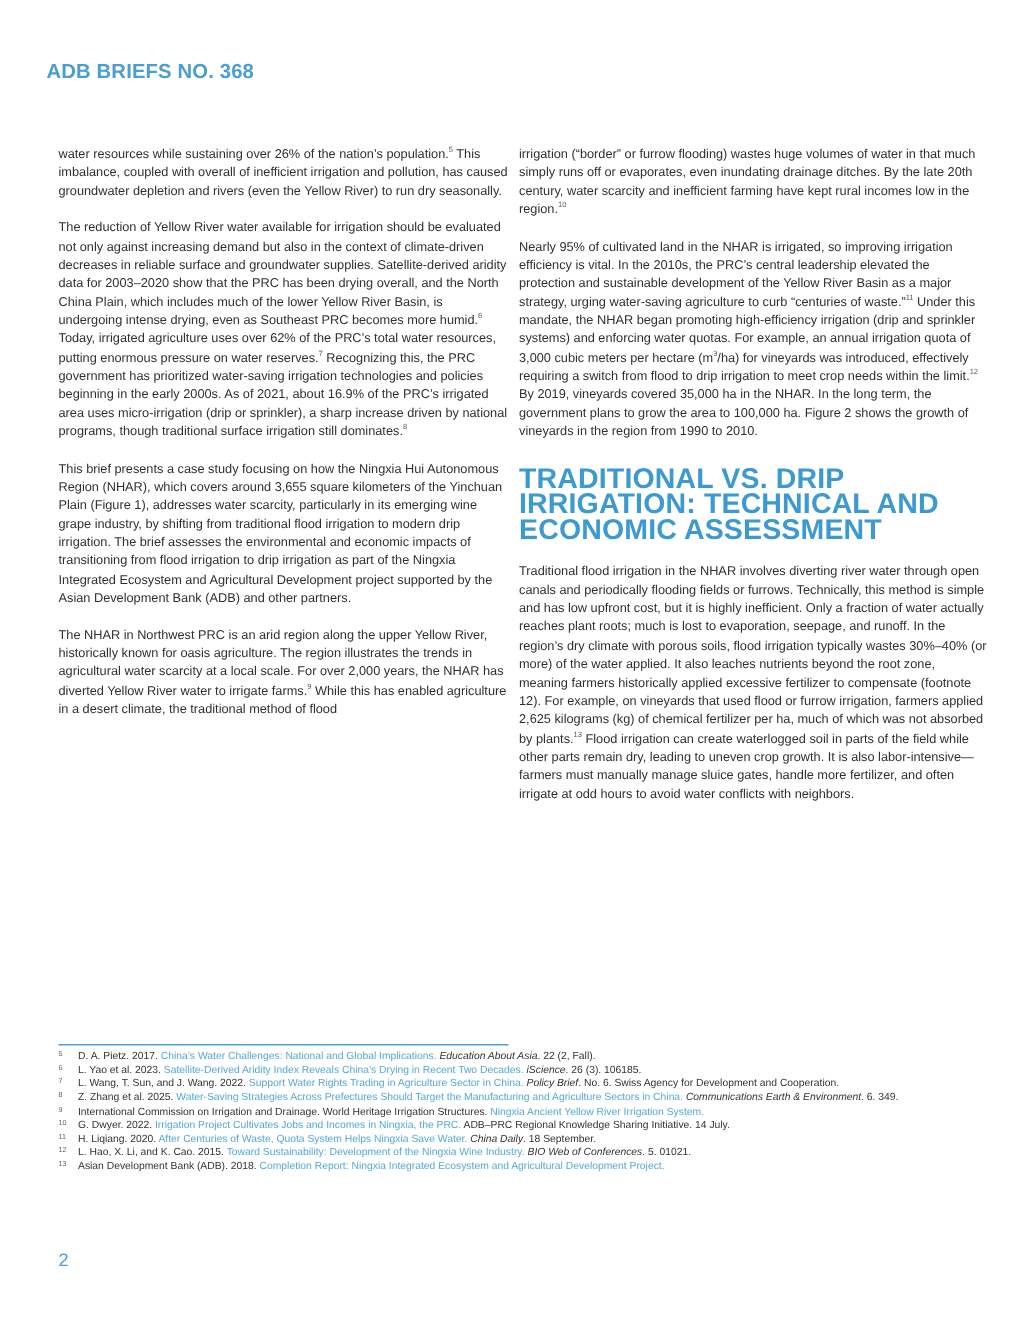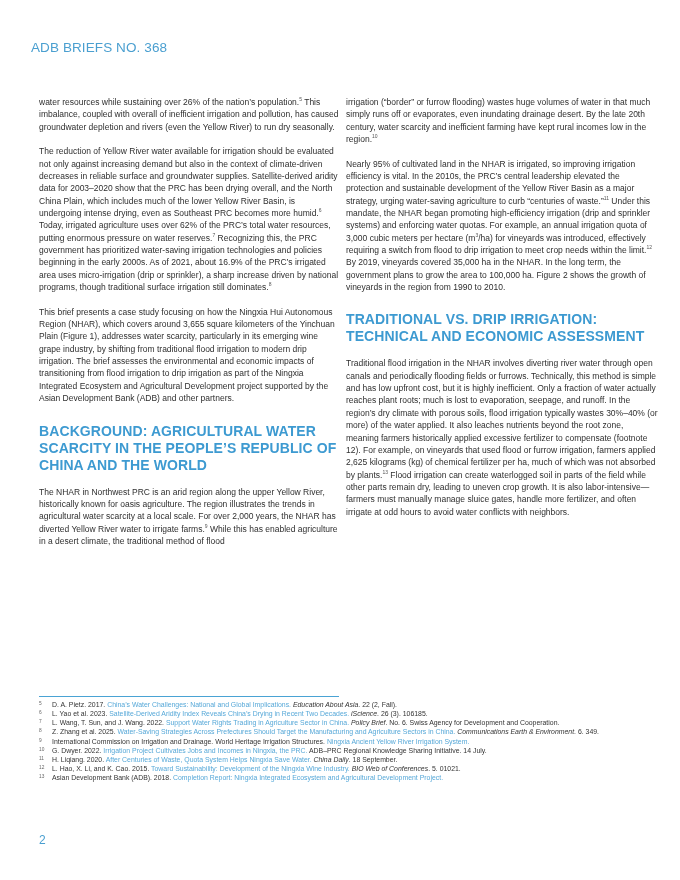--- a/index.html
+++ b/index.html
@@ -1,26 +1,26 @@
 <!DOCTYPE html>
 <html><head>
 <meta charset="utf-8">
 <style>
   html, body { margin: 0; padding: 0; background: #ffffff; }
   body { width: 680px; height: 880px; position: relative; overflow: hidden;
          font-family: "Liberation Sans", sans-serif; color: #2b2b2b; }
   .header { position: absolute; left: 31px; top: 40px; font-size: 13.5px;
-            color: #4a9fd0; letter-spacing: 0.1px; font-weight: normal; }
+            color: #4a9fd0; letter-spacing: 0.1px; font-weight: bold; }
   .col { position: absolute; top: 96px; width: 300px; font-size: 8.5px;
          line-height: 12.35px; color: #2f2f2f; }
   .col.left { left: 39px; }
   .col.right { left: 346px; width: 312px; }
   .col p { margin: 0 0 12.3px 0; }
   sup { font-size: 5px; line-height: 0; vertical-align: super; color: #555; }
-  .heading { color: #3d9ad1; font-weight: bold; font-size: 14px;
+  .heading { color: #3d9ad1; font-weight: bold; font-size: 19px;
              line-height: 17px; margin: 18px 0 12px 0; letter-spacing: 0.1px;
              text-transform: uppercase; }
   .fn-rule { position: absolute; left: 39px; top: 696px; width: 300px;
              height: 1px; background: #4aa3d4; }
   .footnotes { position: absolute; left: 39px; top: 700px; width: 620px;
                font-size: 6.9px; line-height: 9.15px; color: #333; }
   .fn { position: relative; padding-left: 13px; }
   .fn .num { position: absolute; left: 0; top: -1px; font-size: 4.8px; color: #666; }
   .fn .link { color: #56a8d8; }
   .fn i { font-style: italic; }
@@ -29,26 +29,25 @@
 </style>
 </head>
 <body>
 
 <div class="header">ADB BRIEFS NO. 368</div>
 
 <div class="col left">
   <p><span>water resources while sustaining over 26% of the nation’s population.</span><sup>5</sup><span> This imbalance, coupled with overall of inefficient irrigation and pollution, has caused groundwater depletion and rivers (even the Yellow River) to run dry seasonally.</span></p>
   <p><span>The reduction of Yellow River water available for irrigation should be evaluated not only against increasing demand but also in the context of climate-driven decreases in reliable surface and groundwater supplies. Satellite-derived aridity data for 2003–2020 show that the PRC has been drying overall, and the North China Plain, which includes much of the lower Yellow River Basin, is undergoing intense drying, even as Southeast PRC becomes more humid.</span><sup>6</sup><span> Today, irrigated agriculture uses over 62% of the PRC’s total water resources, putting enormous pressure on water reserves.</span><sup>7</sup><span> Recognizing this, the PRC government has prioritized water-saving irrigation technologies and policies beginning in the early 2000s. As of 2021, about 16.9% of the PRC’s irrigated area uses micro-irrigation (drip or sprinkler), a sharp increase driven by national programs, though traditional surface irrigation still dominates.</span><sup>8</sup></p>
   <p>This brief presents a case study focusing on how the Ningxia Hui Autonomous Region (NHAR), which covers around 3,655 square kilometers of the Yinchuan Plain (Figure 1), addresses water scarcity, particularly in its emerging wine grape industry, by shifting from traditional flood irrigation to modern drip irrigation. The brief assesses the environmental and economic impacts of transitioning from flood irrigation to drip irrigation as part of the Ningxia Integrated Ecosystem and Agricultural Development project supported by the Asian Development Bank (ADB) and other partners.</p>
-  <div class="heading">BACKGROUND: AGRICULTURAL WATER SCARCITY IN THE PEOPLE’S REPUBLIC OF CHINA AND THE WORLD</div>
   <p><span>The NHAR in Northwest PRC is an arid region along the upper Yellow River, historically known for oasis agriculture. The region illustrates the trends in agricultural water scarcity at a local scale. For over 2,000 years, the NHAR has diverted Yellow River water to irrigate farms.</span><sup>9</sup><span> While this has enabled agriculture in a desert climate, the traditional method of flood</span></p>
 </div>
 
 <div class="col right">
-  <p><span>irrigation (“border” or furrow flooding) wastes huge volumes of water in that much simply runs off or evaporates, even inundating drainage desert. By the late 20th century, water scarcity and inefficient farming have kept rural incomes low in the region.</span><sup>10</sup></p>
+  <p><span>irrigation (“border” or furrow flooding) wastes huge volumes of water in that much simply runs off or evaporates, even inundating drainage ditches. By the late 20th century, water scarcity and inefficient farming have kept rural incomes low in the region.</span><sup>10</sup></p>
   <p><span>Nearly 95% of cultivated land in the NHAR is irrigated, so improving irrigation efficiency is vital. In the 2010s, the PRC’s central leadership elevated the protection and sustainable development of the Yellow River Basin as a major strategy, urging water-saving agriculture to curb “centuries of waste.”</span><sup>11</sup><span> Under this mandate, the NHAR began promoting high-efficiency irrigation (drip and sprinkler systems) and enforcing water quotas. For example, an annual irrigation quota of 3,000 cubic meters per hectare (m</span><sup>3</sup><span>/ha) for vineyards was introduced, effectively requiring a switch from flood to drip irrigation to meet crop needs within the limit.</span><sup>12</sup><span> By 2019, vineyards covered 35,000 ha in the NHAR. In the long term, the government plans to grow the area to 100,000 ha. Figure 2 shows the growth of vineyards in the region from 1990 to 2010.</span></p>
   <div class="heading">TRADITIONAL VS. DRIP IRRIGATION: TECHNICAL AND ECONOMIC ASSESSMENT</div>
   <p><span>Traditional flood irrigation in the NHAR involves diverting river water through open canals and periodically flooding fields or furrows. Technically, this method is simple and has low upfront cost, but it is highly inefficient. Only a fraction of water actually reaches plant roots; much is lost to evaporation, seepage, and runoff. In the region’s dry climate with porous soils, flood irrigation typically wastes 30%–40% (or more) of the water applied. It also leaches nutrients beyond the root zone, meaning farmers historically applied excessive fertilizer to compensate (footnote 12). For example, on vineyards that used flood or furrow irrigation, farmers applied 2,625 kilograms (kg) of chemical fertilizer per ha, much of which was not absorbed by plants.</span><sup>13</sup><span> Flood irrigation can create waterlogged soil in parts of the field while other parts remain dry, leading to uneven crop growth. It is also labor-intensive—farmers must manually manage sluice gates, handle more fertilizer, and often irrigate at odd hours to avoid water conflicts with neighbors.</span></p>
 </div>
 
 <div class="fn-rule"></div>
 
 <div class="footnotes">
   <div class="fn"><span class="num">5</span><span>D. A. Pietz. 2017. </span><span class="link">China’s Water Challenges: National and Global Implications.</span> <i>Education About Asia</i><span>. 22 (2, Fall).</span></div>
   <div class="fn"><span class="num">6</span><span>L. Yao et al. 2023. </span><span class="link">Satellite-Derived Aridity Index Reveals China’s Drying in Recent Two Decades.</span> <i>iScience</i><span>. 26 (3). 106185.</span></div>

